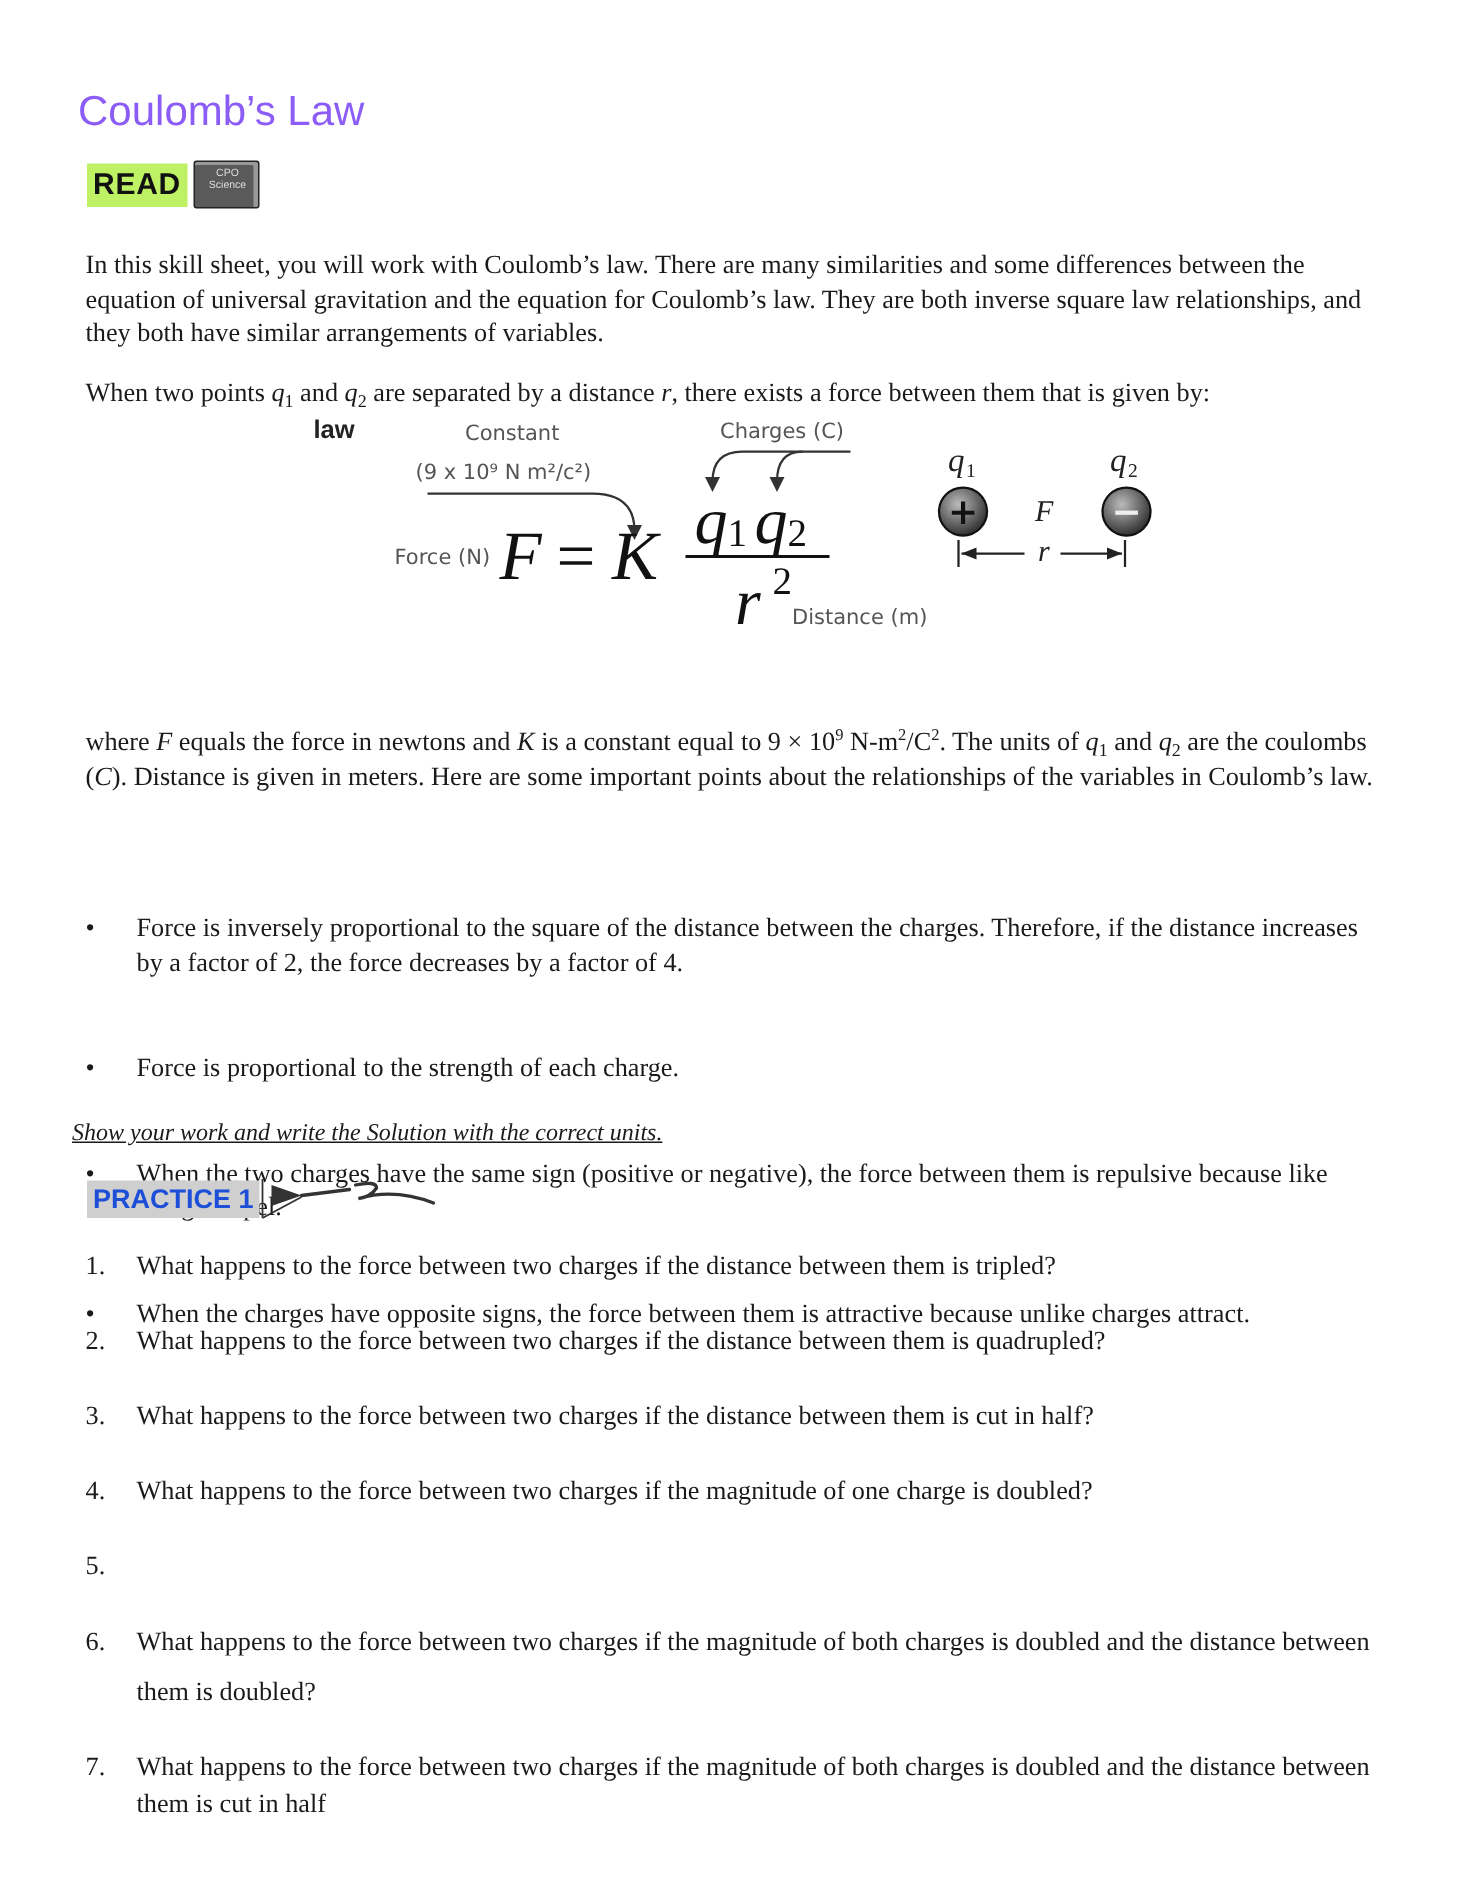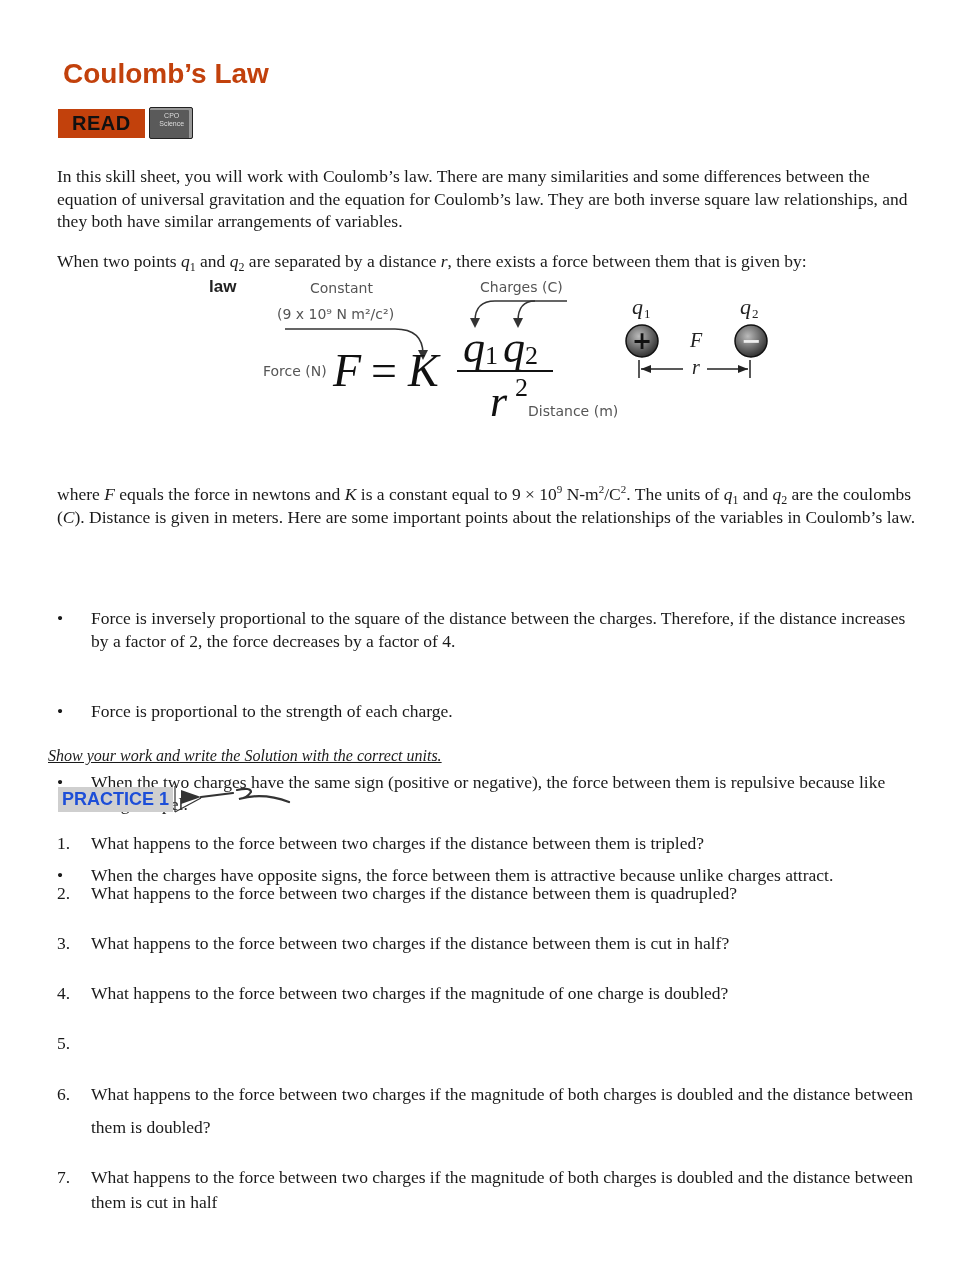--- a/index.html
+++ b/index.html
@@ -1,23 +1,23 @@
 <!DOCTYPE html>
 <html><head>
 <meta charset="utf-8">
 <style>
   html, body { margin: 0; padding: 0; background: #ffffff; }
   body { width: 979px; height: 1266px; position: relative; overflow: hidden;
          font-family: "Liberation Serif", serif; color: #1a1a1a; font-size: 17.5px; }
   .abs { position: absolute; }
-  h1.title { position: absolute; left: 63px; top: 58px; margin: 0;
-             font-family: "Liberation Sans", sans-serif; font-weight: bold; font-size: 28px; color: #c2410c; }
+  h1.title { position: absolute; left: 52px; top: 58px; margin: 0;
+             font-family: "Liberation Sans", sans-serif; font-weight: normal; font-size: 28px; color: #8b5cf6; }
   .read-badge { left: 58px; top: 108px; height: 30px; display: flex; align-items: center; }
-  .read-label { background: #c2410c; font-family: "Liberation Sans", sans-serif; font-weight: bold;
-                font-size: 20px; padding: 3px 14px; color: #111; letter-spacing: 0.5px; }
+  .read-label { background: #bef264; font-family: "Liberation Sans", sans-serif; font-weight: bold;
+                font-size: 20px; padding: 3px 4px; color: #111; letter-spacing: 0.5px; }
   .book { width: 42px; height: 30px; margin-left: 4px; background: #5a5a5a; border: 1px solid #222;
           border-radius: 2px; position: relative; box-shadow: -3px 2px 0 #999 inset; }
   .book span { position: absolute; left: 4px; right: 2px; top: 4px; font-family: "Liberation Sans", sans-serif;
                font-size: 7px; color: #ddd; text-align: center; line-height: 8px; }
   .para { position: absolute; left: 57px; width: 862px; line-height: 22.5px; margin: 0; }
   sub { font-size: 12px; vertical-align: -4px; line-height: 0; }
   sup { font-size: 11px; line-height: 0; }
   .bullets { position: absolute; left: 57px; top: 559px; width: 862px; margin: 0; padding: 0; list-style: none; }
   .bullets li { position: relative; padding-left: 34px; line-height: 22.5px; margin-bottom: 10px; margin-top: 48px; }
   .bullets li::before { content: "•"; position: absolute; left: 0; top: 0; }

